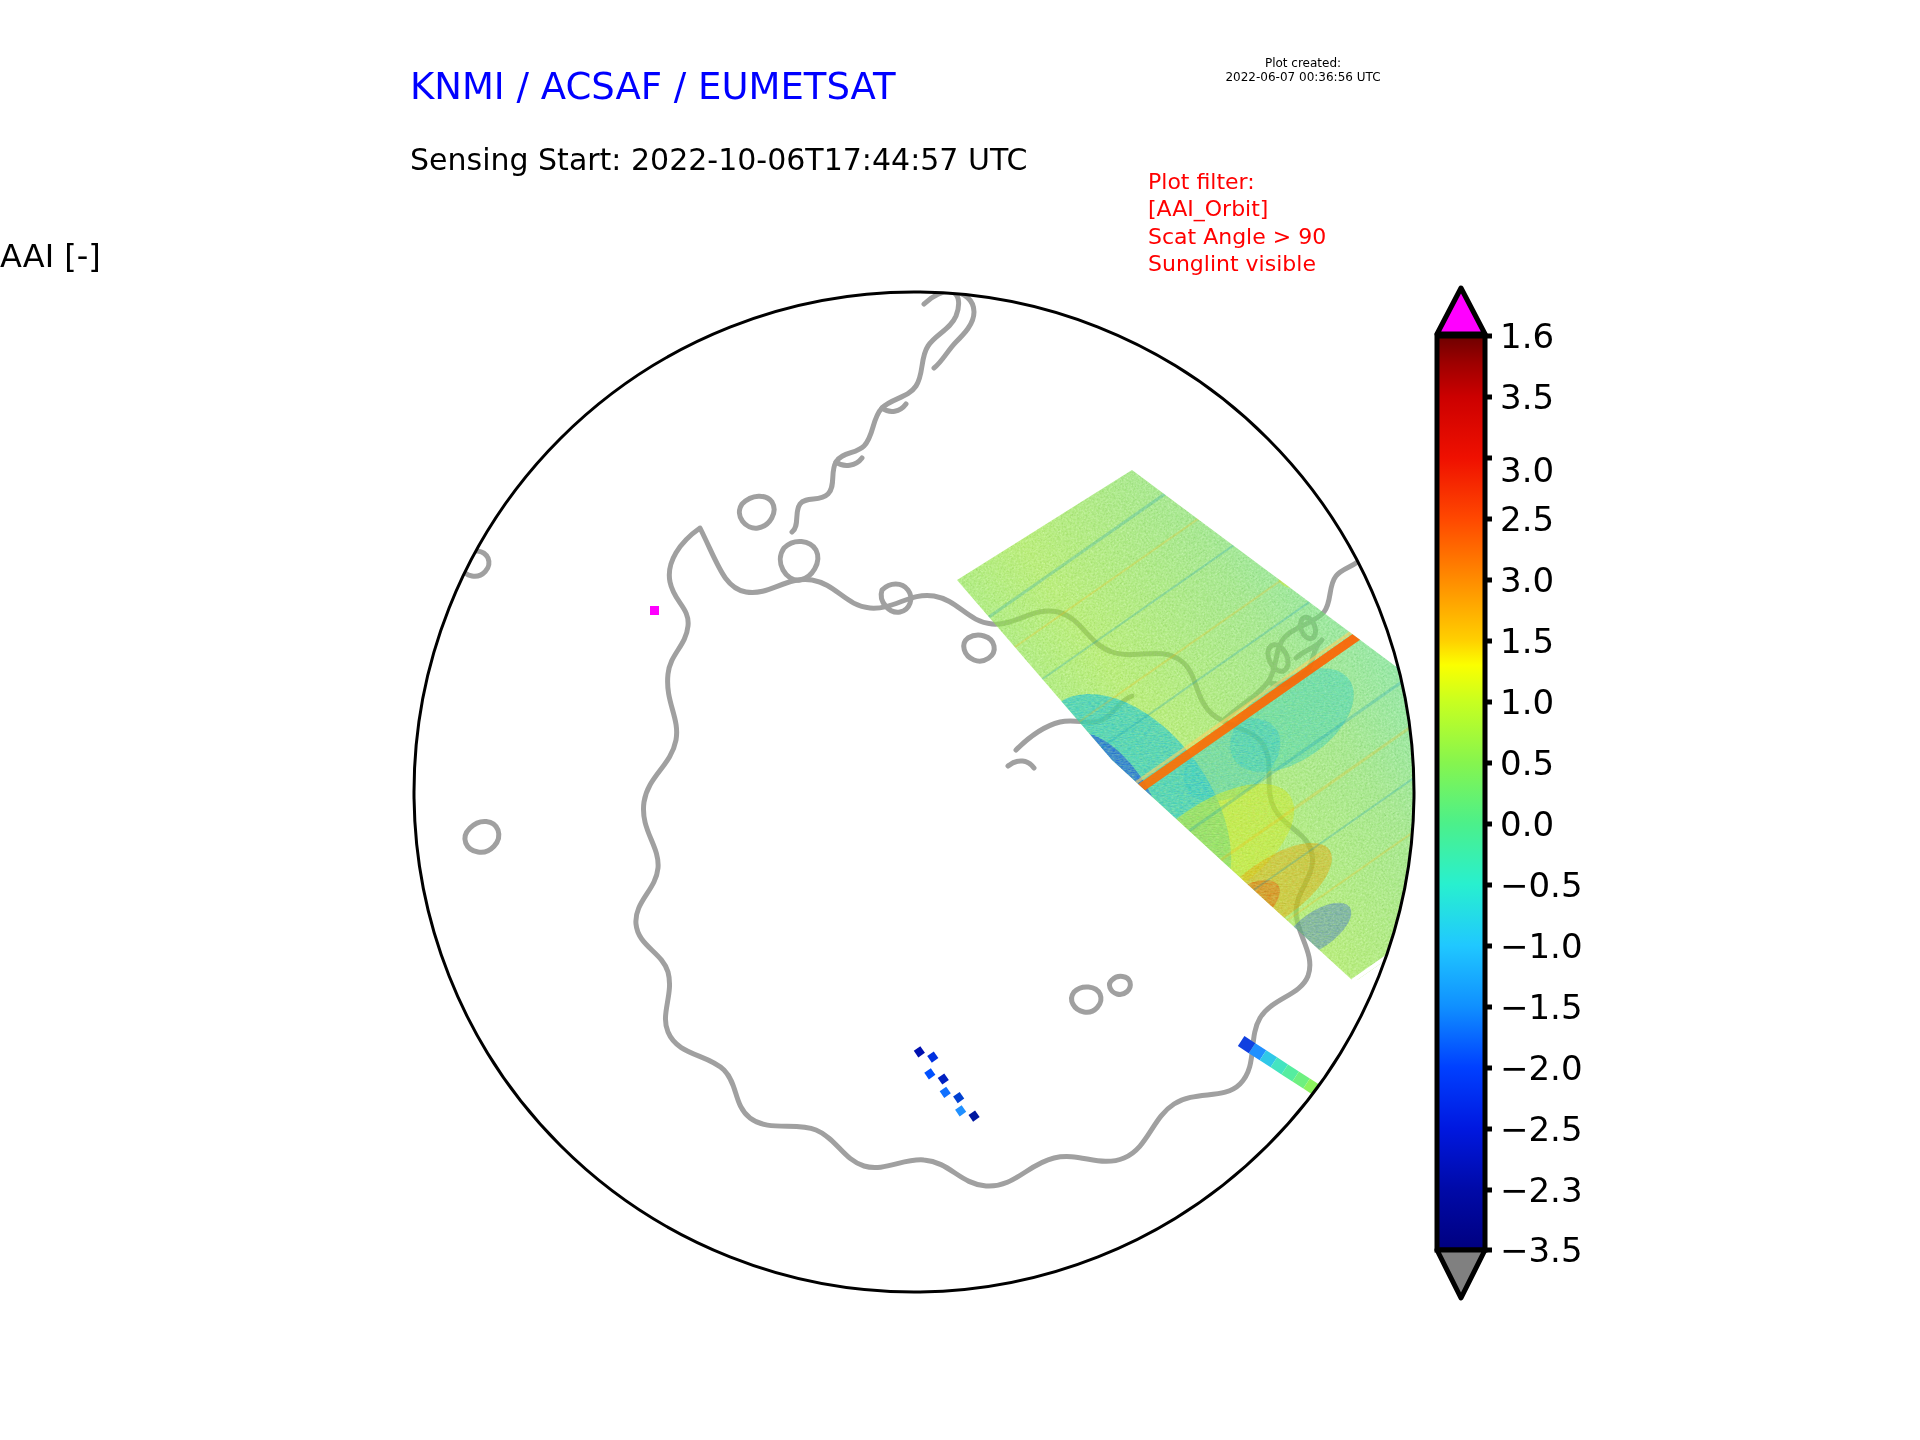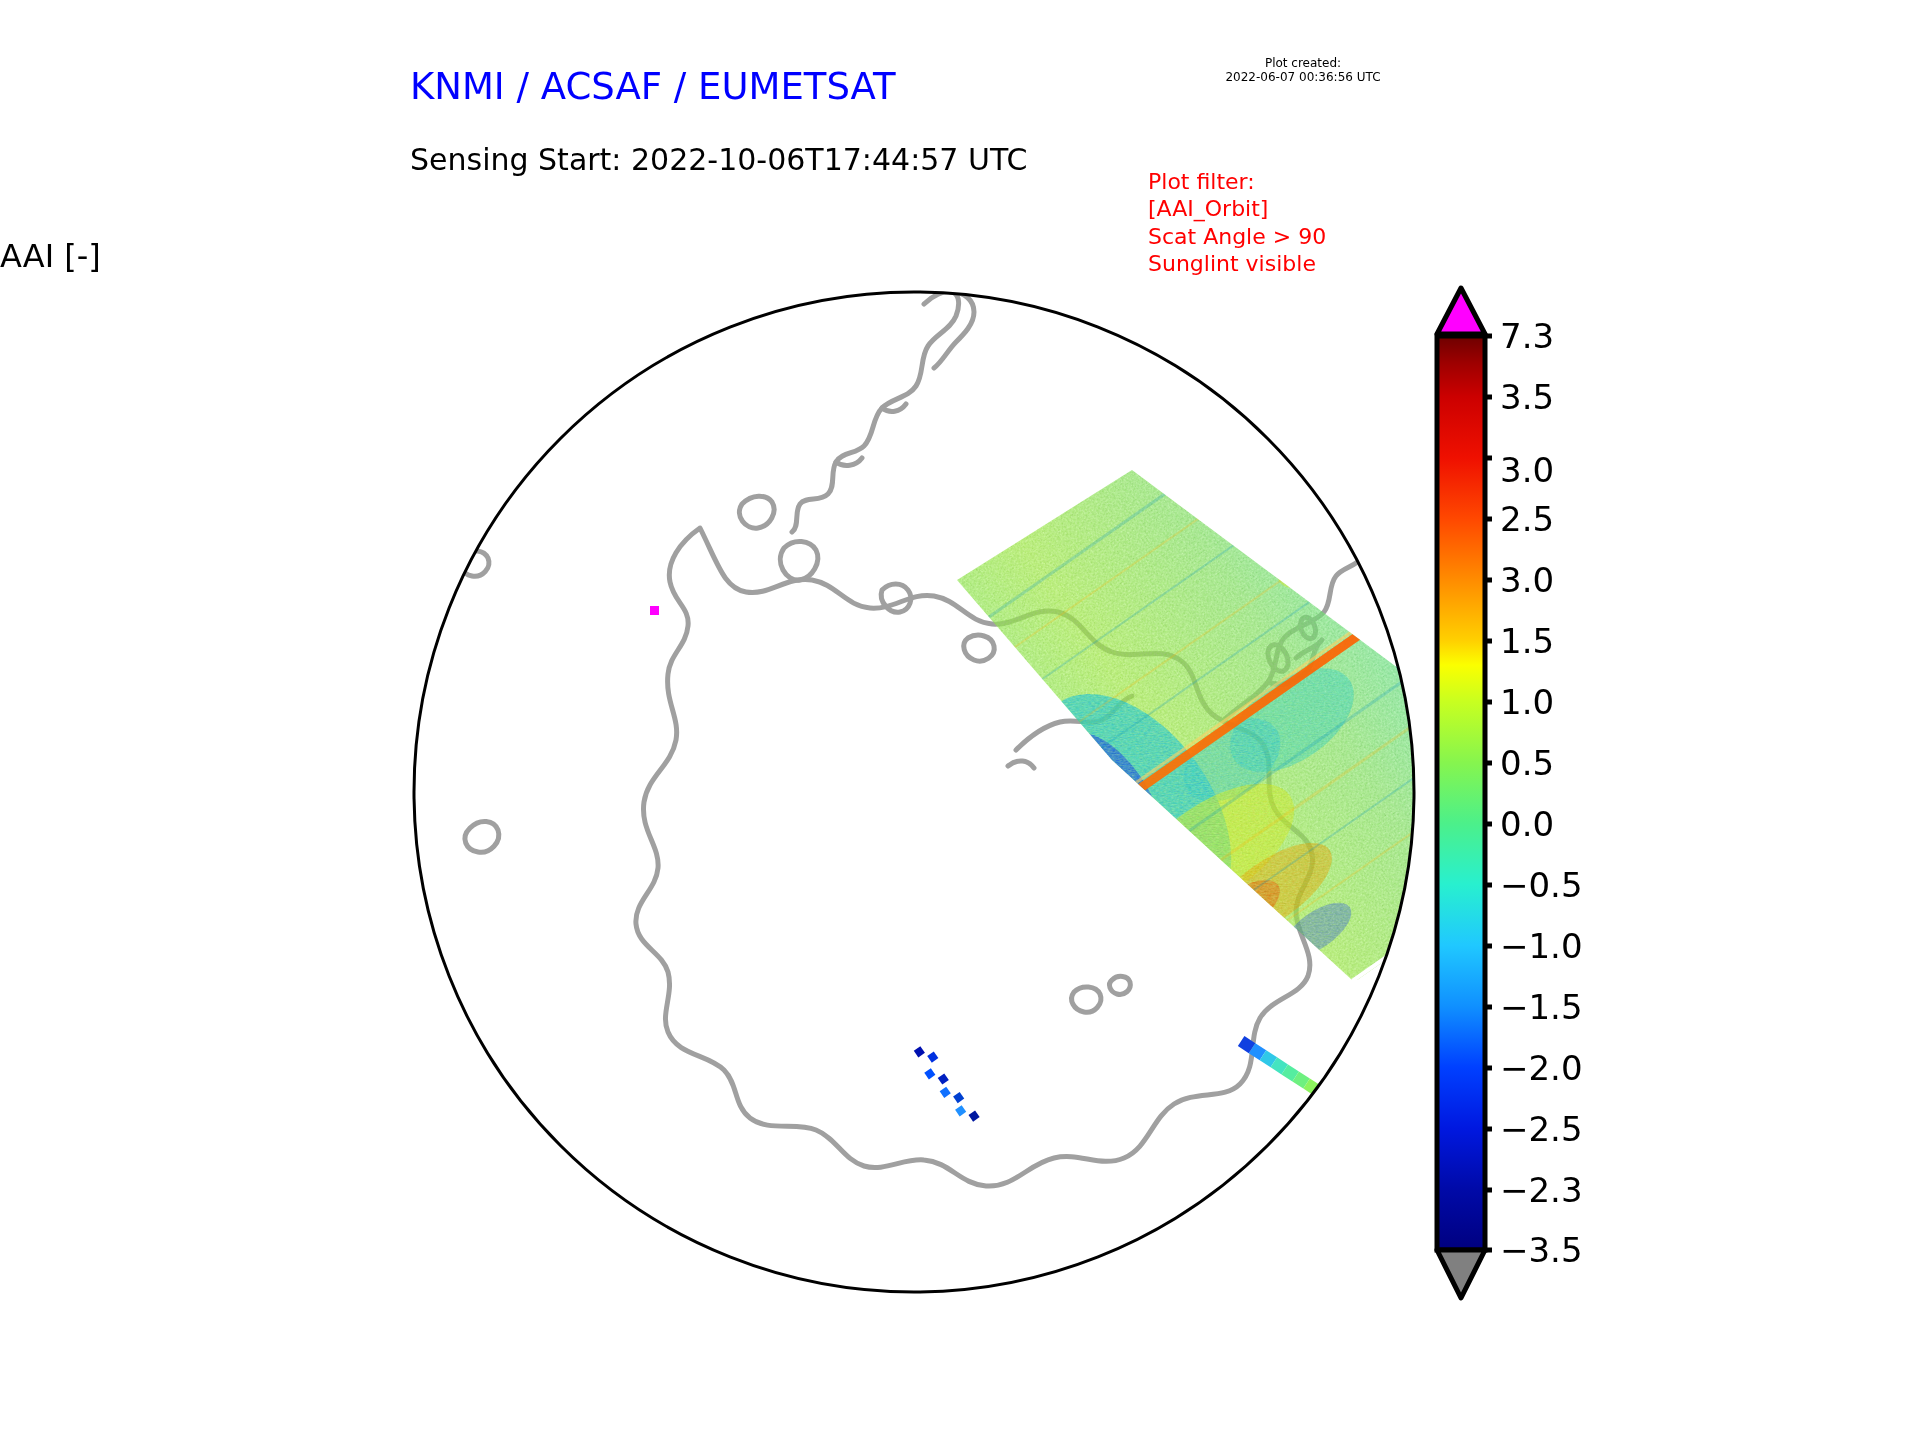--- a/index.html
+++ b/index.html
@@ -304,21 +304,21 @@
         <line x1="53" y1="725" x2="72" y2="725"></line>
         <line x1="53" y1="786" x2="72" y2="786"></line>
         <line x1="53" y1="847" x2="72" y2="847"></line>
         <line x1="53" y1="908" x2="72" y2="908"></line>
         <line x1="53" y1="968" x2="72" y2="968"></line>
       </g>
     </svg>
   </div>
 
   <div class="cb-labels">
-    <div class="cb-lab" style="top:54px">7.3</div>
+    <div class="cb-lab" style="top:54px">1.6</div>
     <div class="cb-lab" style="top:115px">3.5</div>
     <div class="cb-lab" style="top:188px">3.0</div>
     <div class="cb-lab" style="top:237px">2.5</div>
     <div class="cb-lab" style="top:298px">3.0</div>
     <div class="cb-lab" style="top:359px">1.5</div>
     <div class="cb-lab" style="top:420px">1.0</div>
     <div class="cb-lab" style="top:481px">0.5</div>
     <div class="cb-lab" style="top:542px">0.0</div>
     <div class="cb-lab" style="top:603px">−0.5</div>
     <div class="cb-lab" style="top:664px">−1.0</div>

